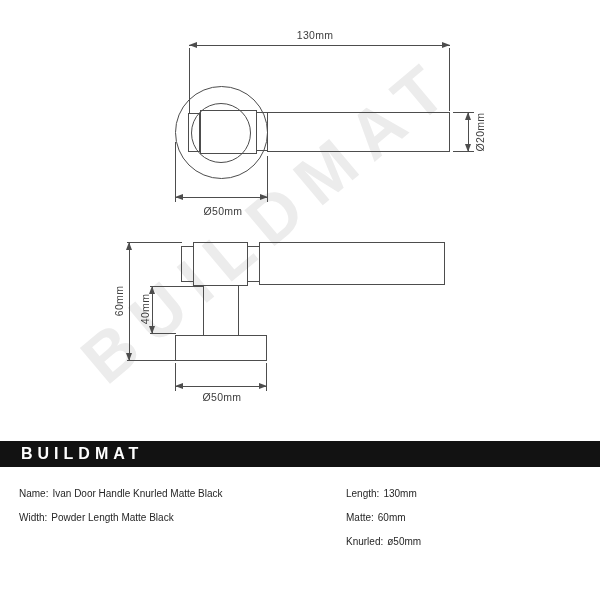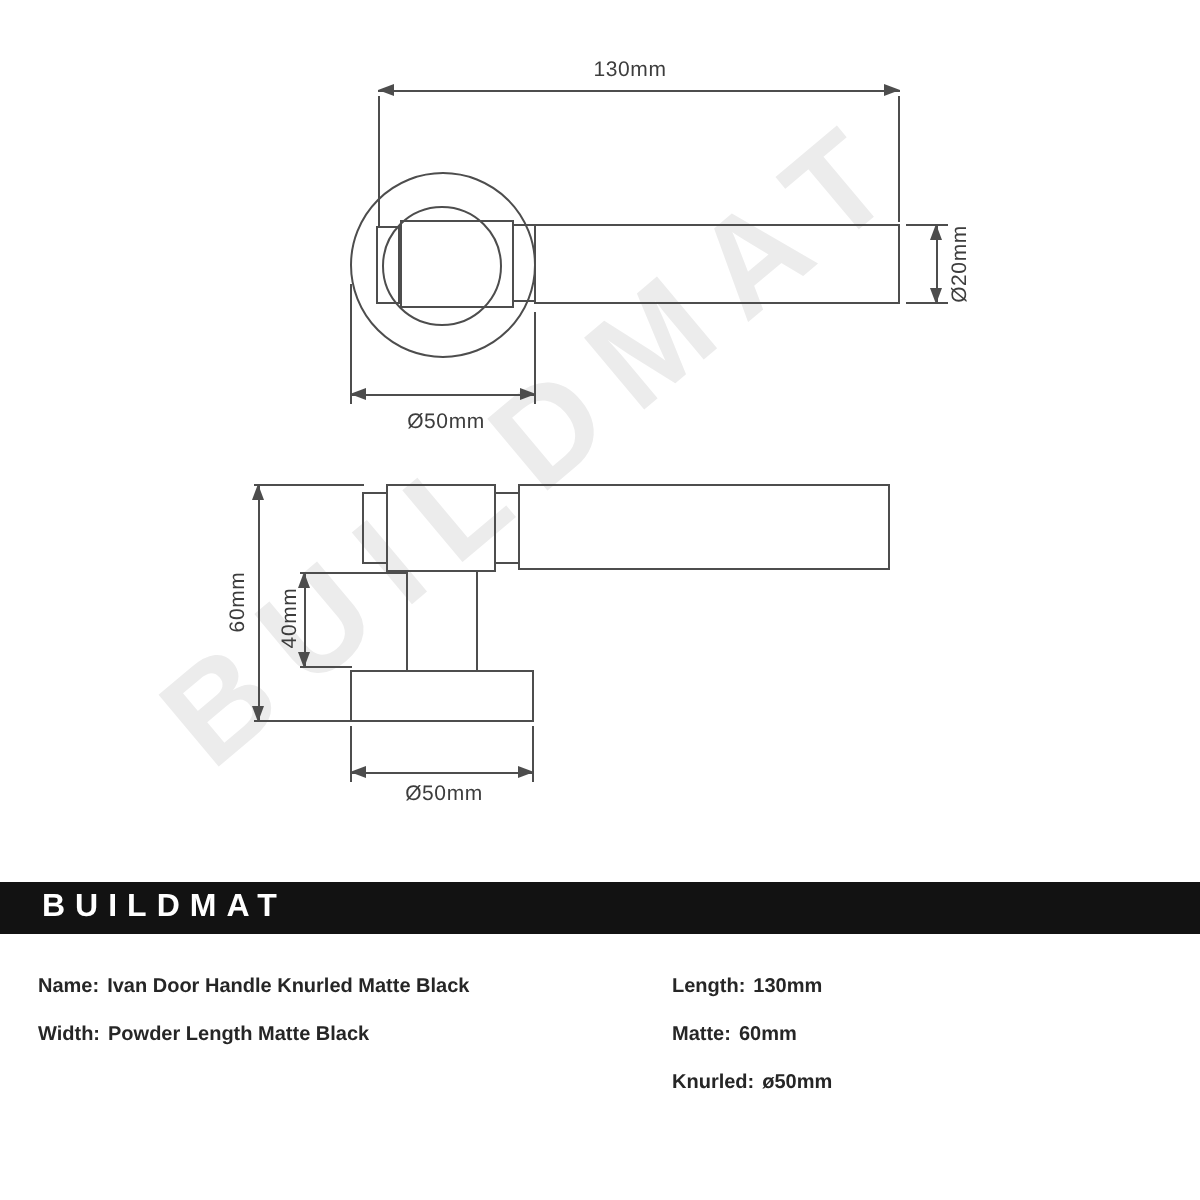--- a/index.html
+++ b/index.html
@@ -34,24 +34,24 @@
 
   
   .banner{position:absolute;left:0;top:441px;width:600px;height:26px;z-index:3;}
   .banner span{position:absolute;top:0;line-height:26px;font-weight:700;white-space:nowrap;}
   .banner .brand{left:21px;font-size:16px;letter-spacing:5px;}
   .banner .title{left:200px;font-size:16px;letter-spacing:5.5px;}
 
   
   .dcol{position:absolute;top:489px;z-index:3;}
   .dcol.left{left:19px;}
-  .dcol.right{left:336px;}
+  .dcol.right{left:346px;}
   .drow{font-size:10px;line-height:10px;margin-bottom:14px;color:#262626;white-space:nowrap;}
-  .drow .dl{font-weight:700;}
-  .drow .dv{margin-left:4px;font-weight:700;}
+  .drow .dl{font-weight:400;}
+  .drow .dv{margin-left:4px;font-weight:400;}
 </style>
 </head>
 <body>
 
 <div id="canvas">
 
   <div class="watermark">BUILDMAT</div>
 
   <div>
 

